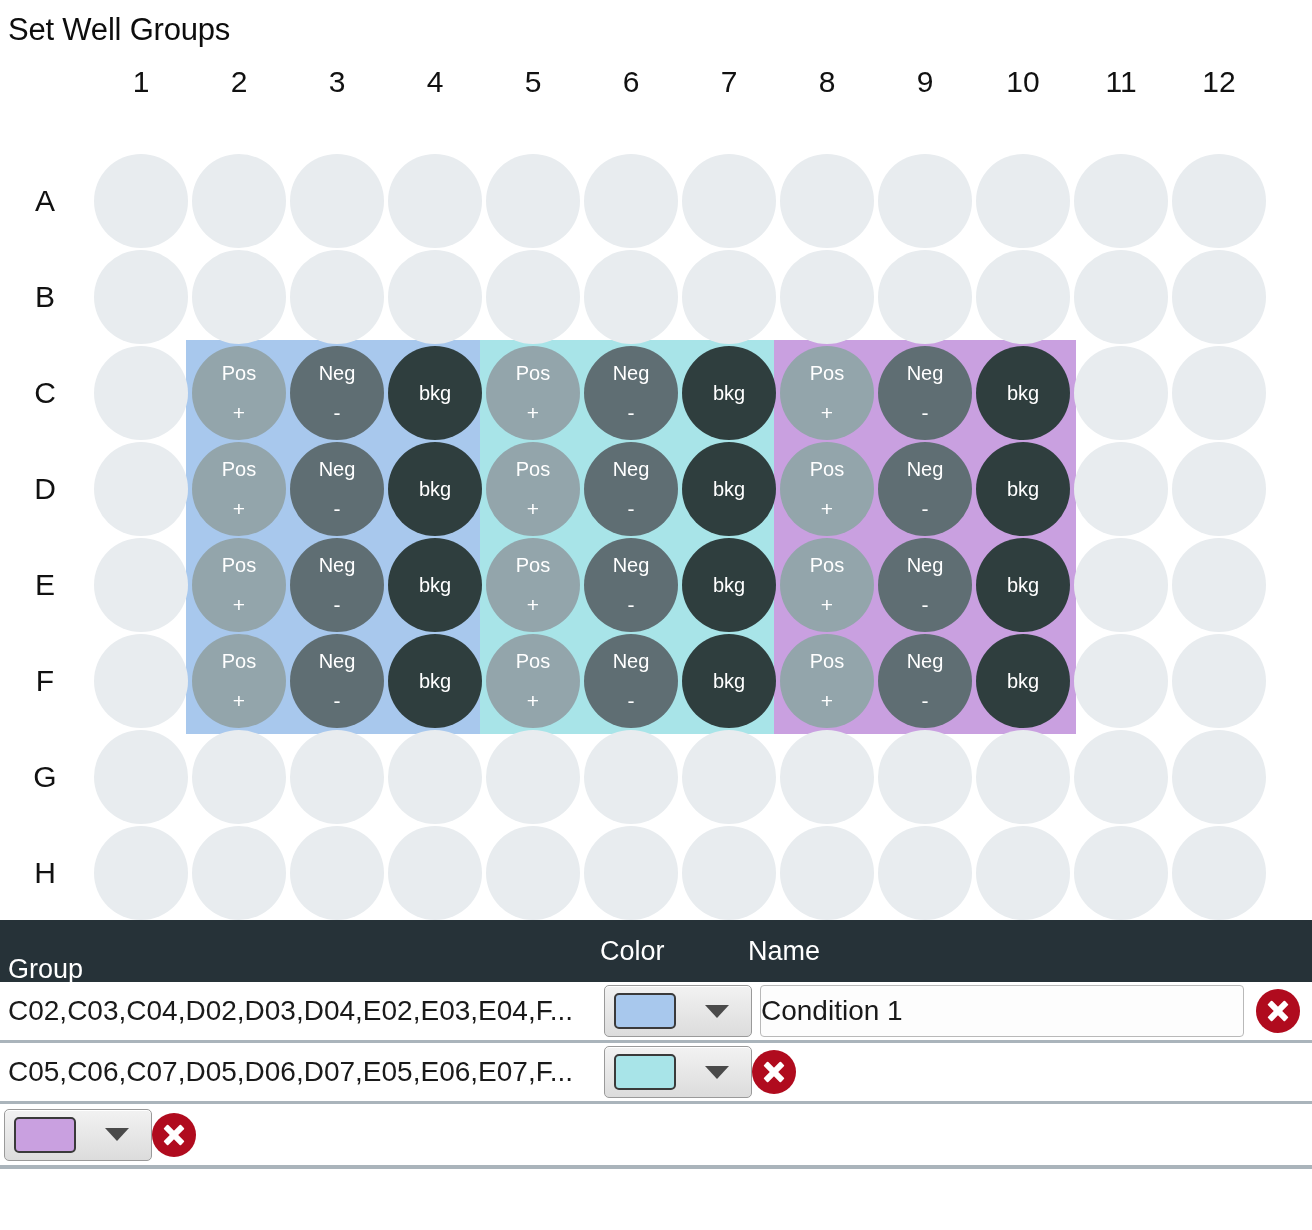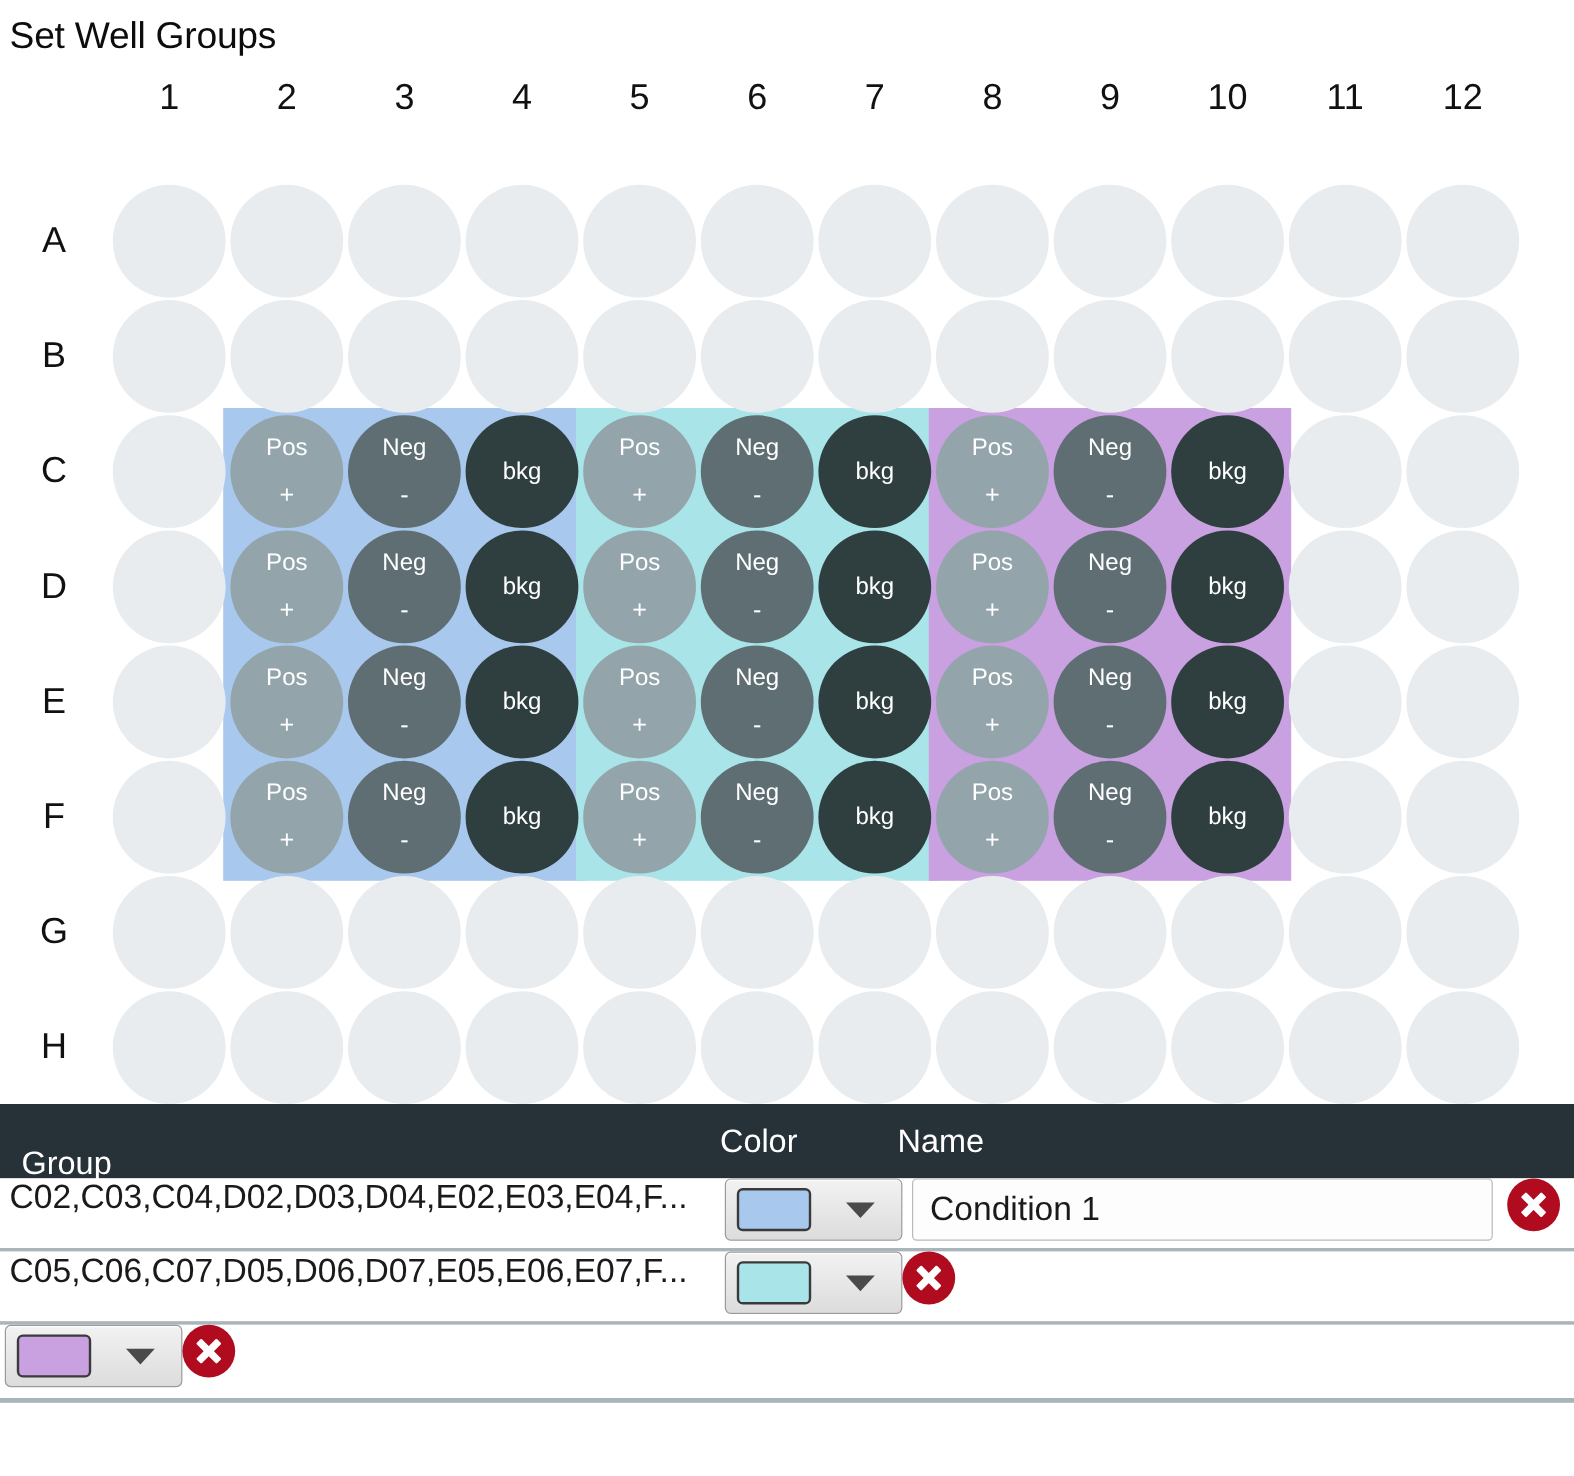--- a/index.html
+++ b/index.html
@@ -53,26 +53,26 @@
   
   .grp-table {
     position: absolute; left: 0; top: 920px; width: 1312px;
     border-bottom: 4px solid #aab4bb;
   }
   .thead {
     display: flex; align-items: center;
     height: 62px; background: #263238; color: #ffffff;
   }
   .th { font-size: 27px; line-height: 30px; }
-  .th.c-group { width: 600px; padding-left: 18px; margin-top: 36px; }
+  .th.c-group { width: 600px; padding-left: 8px; margin-top: 36px; }
   .th.c-color { width: 148px; }
   .th.c-name  { flex: 1; }
 
   .trow {
-    display: flex; align-items: flex-start; height: 61px;
+    display: flex; align-items: center; height: 61px;
     background: #ffffff; border-bottom: 3px solid #aab4bb;
     position: relative;
   }
   .trow:last-child { border-bottom: none; }
 
   .cell-group {
     width: 600px; padding-left: 8px; font-size: 28px; color: #1a1a1a;
     white-space: nowrap; overflow: hidden;
   }
 
@@ -92,21 +92,21 @@
     width: 0; height: 0;
     border-left: 12px solid transparent;
     border-right: 12px solid transparent;
     border-top: 13px solid #4a4a4a;
   }
 
   .name-input {
     flex: 1; height: 52px; margin-left: 8px; margin-right: 12px;
     background: #fdfdfd; border: 1px solid #b9b9b9; border-radius: 4px;
     font-family: "Liberation Sans", sans-serif;
-    font-size: 28px; color: #1a1a1a; padding: 0 14px;
+    font-size: 28px; color: #1a1a1a; padding: 0 0;
   }
 
   .del-btn {
     width: 44px; height: 44px; margin-right: 12px; flex: 0 0 44px;
     border-radius: 50%; background: #b00b1e;
     display: flex; align-items: center; justify-content: center;
     position: relative; cursor: pointer;
   }
   .del-btn::before, .del-btn::after {
     content: ""; position: absolute;

